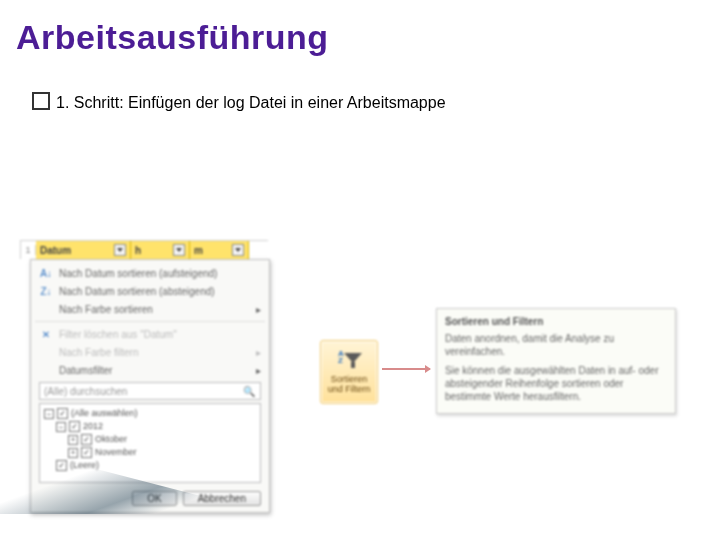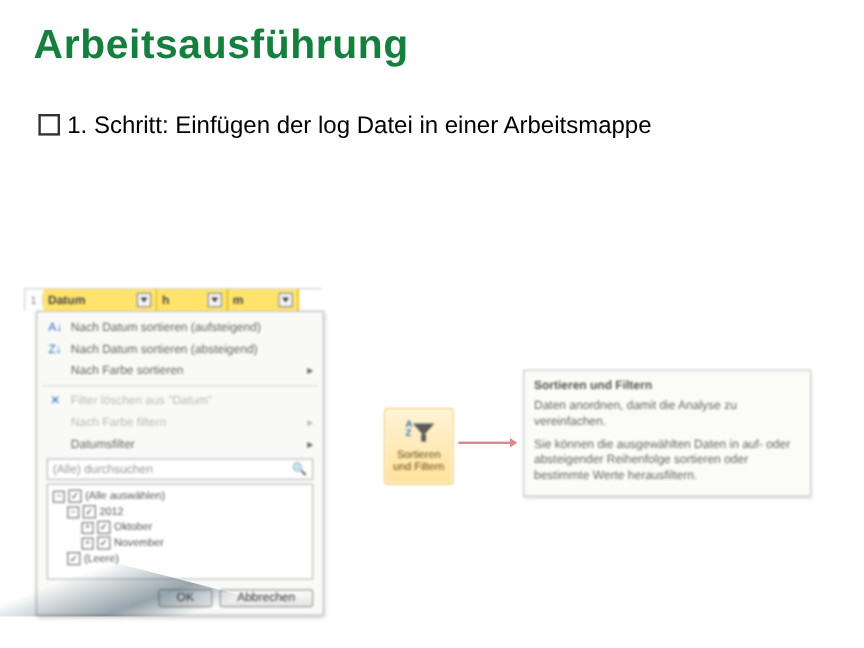--- a/index.html
+++ b/index.html
@@ -1,18 +1,18 @@
 <!DOCTYPE html>
 <html><head>
 <meta charset="utf-8">
 <style>
   html,body{margin:0;padding:0;width:720px;height:540px;font-family:Verdana,Arial,sans-serif;background:#fff;color:#000;overflow:hidden}
   .slide{position:relative;width:720px;height:540px}
-  .title{position:absolute;left:28px;top:18px;font-size:34px;font-weight:700;color:#15803d;letter-spacing:.5px}
-  .body{position:absolute;left:32px;top:92px;width:660px;font-size:20px;line-height:1.35}
+  .title{position:absolute;left:16px;top:18px;font-size:34px;font-weight:700;color:#4c1d95;letter-spacing:.5px}
+  .body{position:absolute;left:32px;top:92px;width:660px;font-size:16px;line-height:1.35}
   .bullet{display:inline-block;width:14px;height:14px;border:2px solid #333;margin-right:6px;vertical-align:-2px}
   .figs{position:absolute;left:20px;top:240px;width:690px;height:240px}
   
   .fd{position:absolute;left:0;top:0;width:248px;font-size:10px;color:#555;background:#fff}
   .colrow{display:flex;align-items:center;height:18px;background:#fff;border-top:1px solid #d0d0d0;border-left:1px solid #d0d0d0}
   .rowno{width:14px;text-align:center;color:#888;font-size:9px;border-right:1px solid #d0d0d0}
   .hdrcol{background:#ffe36b;font-weight:700;color:#444;display:flex;align-items:center;justify-content:space-between;border-right:1px solid #d7b400;padding:0 4px;height:18px}
   .ddarr{width:10px;height:10px;border:1px solid #888;display:flex;align-items:center;justify-content:center;background:#f6f6f6}
   .tri{width:0;height:0;border-left:3px solid transparent;border-right:3px solid transparent;border-top:4px solid #444}
   .menu{border:1px solid #bfbfbf;background:#f9f9f7;width:238px;margin-left:10px;padding:4px 0 6px 0;box-shadow:1px 2px 4px rgba(0,0,0,.25)}

